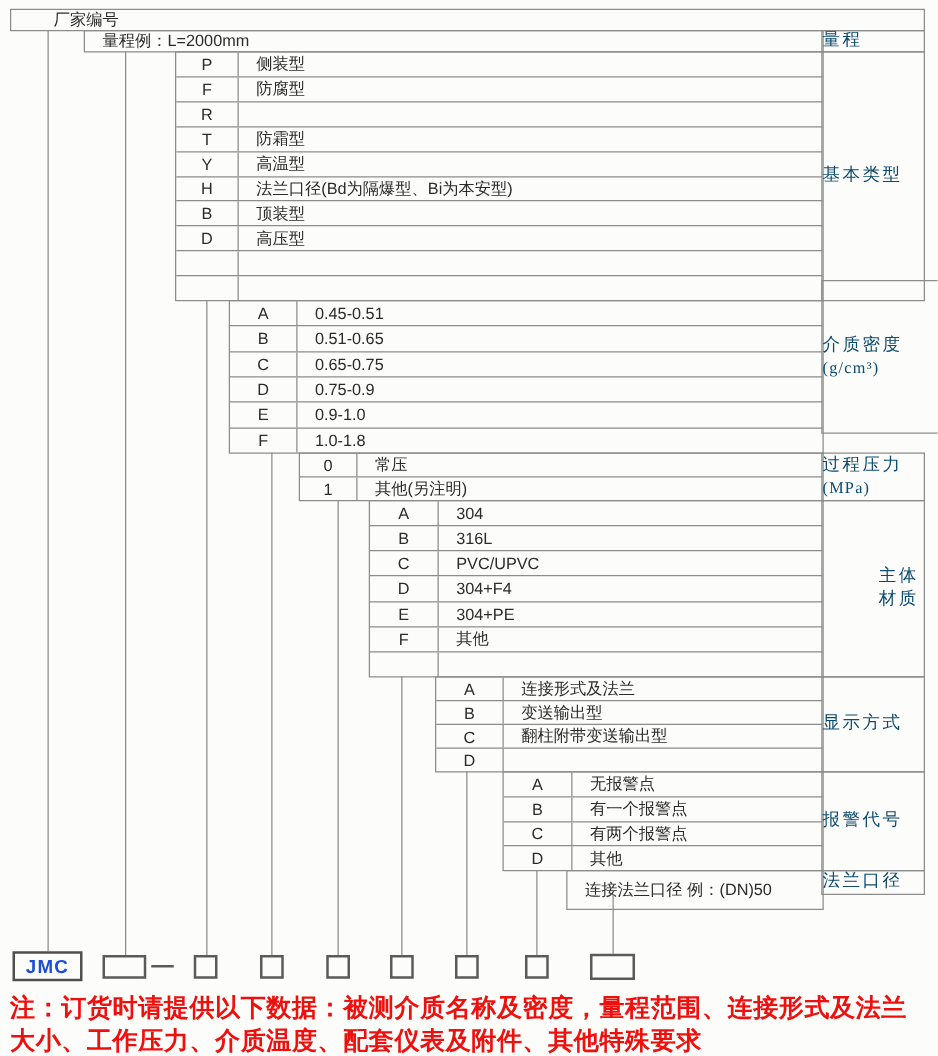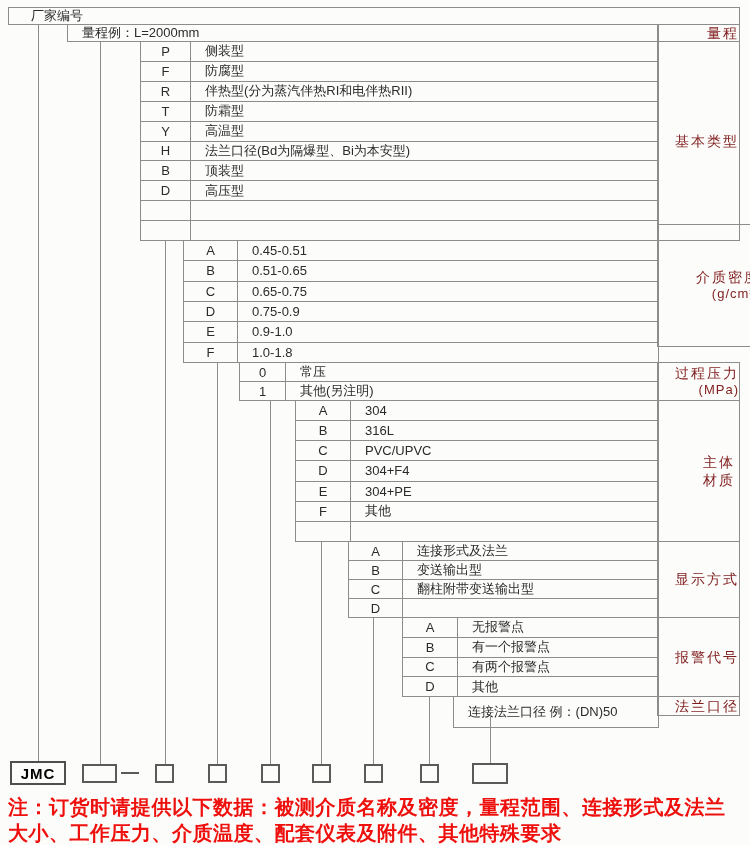--- a/index.html
+++ b/index.html
@@ -5,47 +5,47 @@
   html,body{margin:0;padding:0;}
   body{background:#ffffff;}
   .page{
     position:relative;width:750px;height:845px;margin:0 auto;
     background:#fcfcfa;overflow:hidden;
     font-family:"Liberation Sans",sans-serif;color:#2b2b2b;
   }
   .factory{
     position:absolute;left:8px;top:7px;width:732px;height:18px;
     border:1px solid #8c8c8c;box-sizing:border-box;
-    font-size:13px;display:flex;align-items:center;padding-left:22px;
+    font-size:13px;display:flex;align-items:center;padding-left:34px;
   }
   .sec{
     position:absolute;border:1px solid #8c8c8c;box-sizing:border-box;
     display:flex;flex-direction:column;
   }
   .sec .r{flex:1 1 0;display:flex;border-top:1px solid #8c8c8c;font-size:13px;min-height:0;}
   .sec .r:first-child{border-top:none;}
   .sec .c{
     border-right:1px solid #8c8c8c;box-sizing:border-box;flex:0 0 auto;
     display:flex;align-items:center;justify-content:center;font-size:13px;
   }
   .sec .d{flex:1;display:flex;align-items:center;padding-left:14px;white-space:nowrap;overflow:hidden;}
   .lab{
     position:absolute;border:1px solid #8c8c8c;box-sizing:border-box;
-    display:flex;flex-direction:column;align-items:flex-end;justify-content:center;
-    font-family:Liberation Sans, sans-serif;font-size:14px;letter-spacing:2px;color:#7f1d1d;
+    display:flex;flex-direction:column;align-items:flex-start;justify-content:center;
+    font-family:Liberation Serif, serif;font-size:14px;letter-spacing:2px;color:#0c4a6e;
     text-align:center;line-height:1.3;
   }
   .lab .l2{font-size:13px;letter-spacing:1px;}
   .vline{position:absolute;width:1px;background:#8c8c8c;}
   .cbox{position:absolute;border:2px solid #5a5a5a;box-sizing:border-box;background:transparent;}
   .jmc{
     position:absolute;left:10px;top:761px;width:56px;height:24px;
     border:2px solid #4f4f4f;box-sizing:border-box;
     display:flex;align-items:center;justify-content:center;
-    font-weight:bold;font-size:15px;color:#000000;letter-spacing:1px;
+    font-weight:bold;font-size:15px;color:#1d4ed8;letter-spacing:1px;
   }
   .dash{position:absolute;left:121px;top:772px;width:18px;height:2px;background:#5a5a5a;}
   .note{
     position:absolute;left:8px;top:794px;width:740px;
     color:#ee100d;font-weight:bold;font-size:20px;line-height:26px;
     letter-spacing:0.5px;white-space:nowrap;
   }
 </style>
 </head>
 <body>
@@ -68,21 +68,20 @@
         <div class="r">
           <div class="c" style="width: 50px;">P</div>
           <div class="d">侧装型</div>
         </div>
         <div class="r">
           <div class="c" style="width: 50px;">F</div>
           <div class="d">防腐型</div>
         </div>
         <div class="r">
           <div class="c" style="width: 50px;">R</div>
-          <div class="d">伴热型(分为蒸汽伴热RI和电伴热RII)</div>
         </div>
         <div class="r">
           <div class="c" style="width: 50px;">T</div>
           <div class="d">防霜型</div>
         </div>
         <div class="r">
           <div class="c" style="width: 50px;">Y</div>
           <div class="d">高温型</div>
         </div>
         <div class="r">

